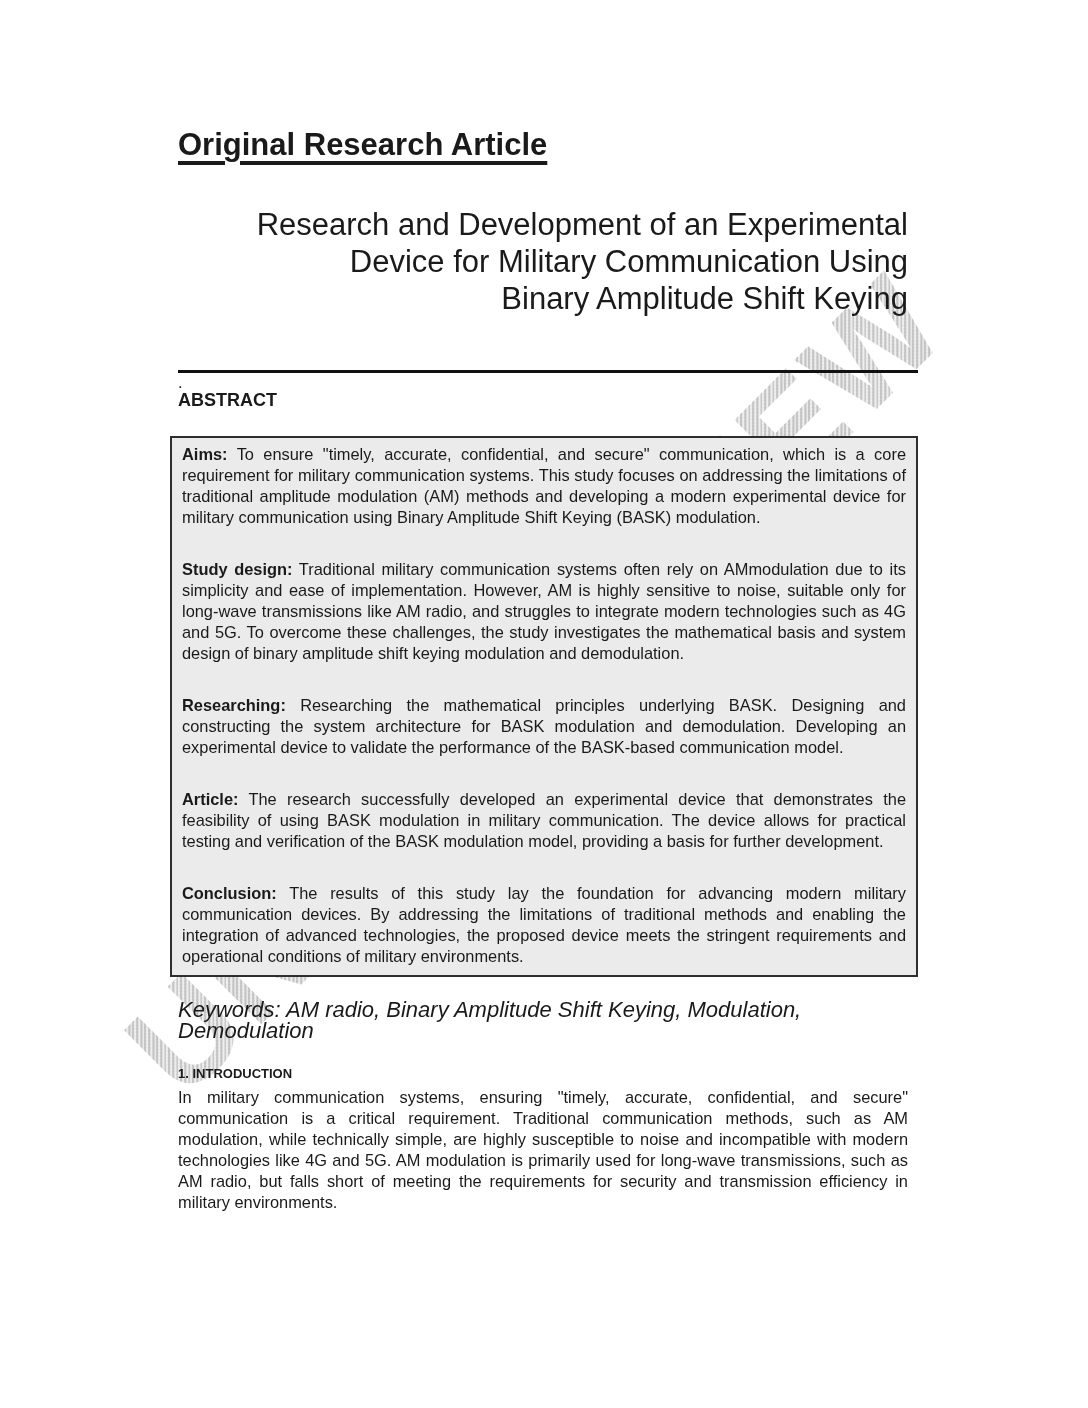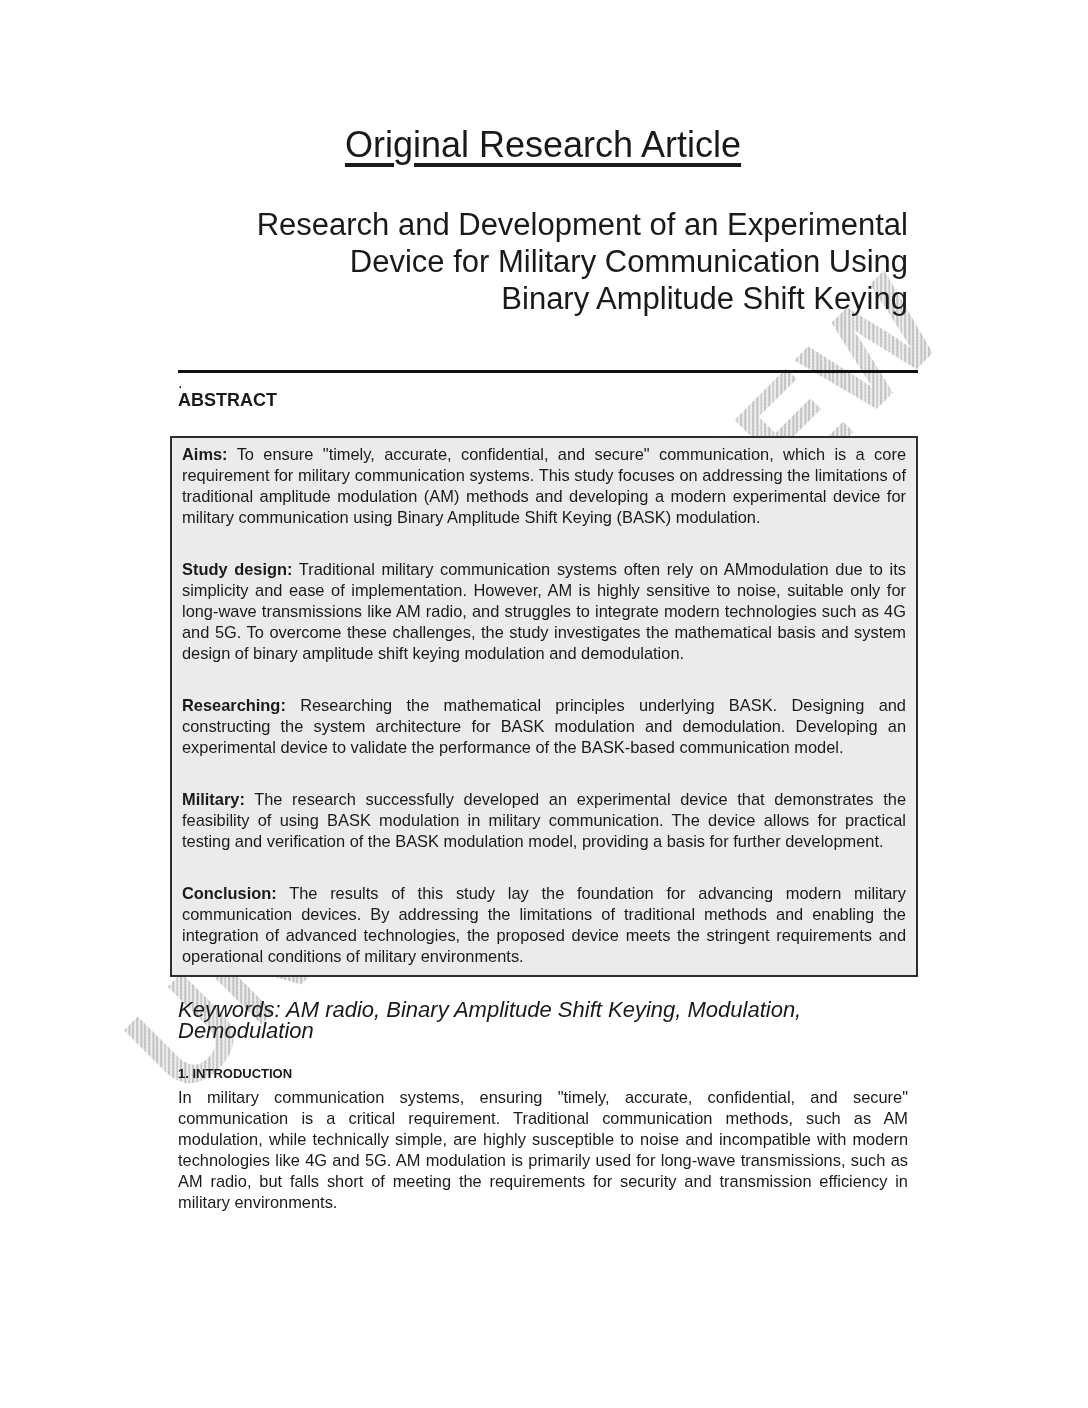--- a/index.html
+++ b/index.html
@@ -33,24 +33,24 @@
       color: transparent;
     }
   }
   .content {
     position: relative;
     z-index: 1;
     padding: 128px 170px 0 170px;
   }
   .article-type {
     margin: 0 10px 0 8px;
-    text-align: center;
-    font-size: 36px;
+    text-align: left;
+    font-size: 31px;
     line-height: 34px;
-    font-weight: normal;
+    font-weight: bold;
     text-decoration: underline;
     text-decoration-thickness: 4px;
     text-underline-offset: 6px;
   }
   .paper-title {
     margin: 44px 10px 0 8px;
     text-align: right;
     font-size: 31px;
     line-height: 37px;
     font-weight: normal;
@@ -132,21 +132,21 @@
       <p>
         <span class="section-label">Aims:</span><span> To ensure "timely, accurate, confidential, and secure" communication, which is a core requirement for military communication systems. This study focuses on addressing the limitations of traditional amplitude modulation (AM) methods and developing a modern experimental device for military communication using Binary Amplitude Shift Keying (BASK) modulation.</span>
       </p>
       <p>
         <span class="section-label">Study design:</span><span> Traditional military communication systems often rely on AMmodulation due to its simplicity and ease of implementation. However, AM is highly sensitive to noise, suitable only for long-wave transmissions like AM radio, and struggles to integrate modern technologies such as 4G and 5G. To overcome these challenges, the study investigates the mathematical basis and system design of binary amplitude shift keying modulation and demodulation.</span>
       </p>
       <p>
         <span class="section-label">Researching:</span><span> Researching the mathematical principles underlying BASK. Designing and constructing the system architecture for BASK modulation and demodulation. Developing an experimental device to validate the performance of the BASK-based communication model.</span>
       </p>
       <p>
-        <span class="section-label">Military:</span><span> The research successfully developed an experimental device that demonstrates the feasibility of using BASK modulation in military communication. The device allows for practical testing and verification of the BASK modulation model, providing a basis for further development.</span>
+        <span class="section-label">Article:</span><span> The research successfully developed an experimental device that demonstrates the feasibility of using BASK modulation in military communication. The device allows for practical testing and verification of the BASK modulation model, providing a basis for further development.</span>
       </p>
       <p>
         <span class="section-label">Conclusion:</span><span> The results of this study lay the foundation for advancing modern military communication devices. By addressing the limitations of traditional methods and enabling the integration of advanced technologies, the proposed device meets the stringent requirements and operational conditions of military environments.</span>
       </p>
     </div>
 
     <p class="keywords">
       <span>Keywords:</span><span> AM radio, Binary Amplitude Shift Keying, Modulation, Demodulation</span>
     </p>
 

